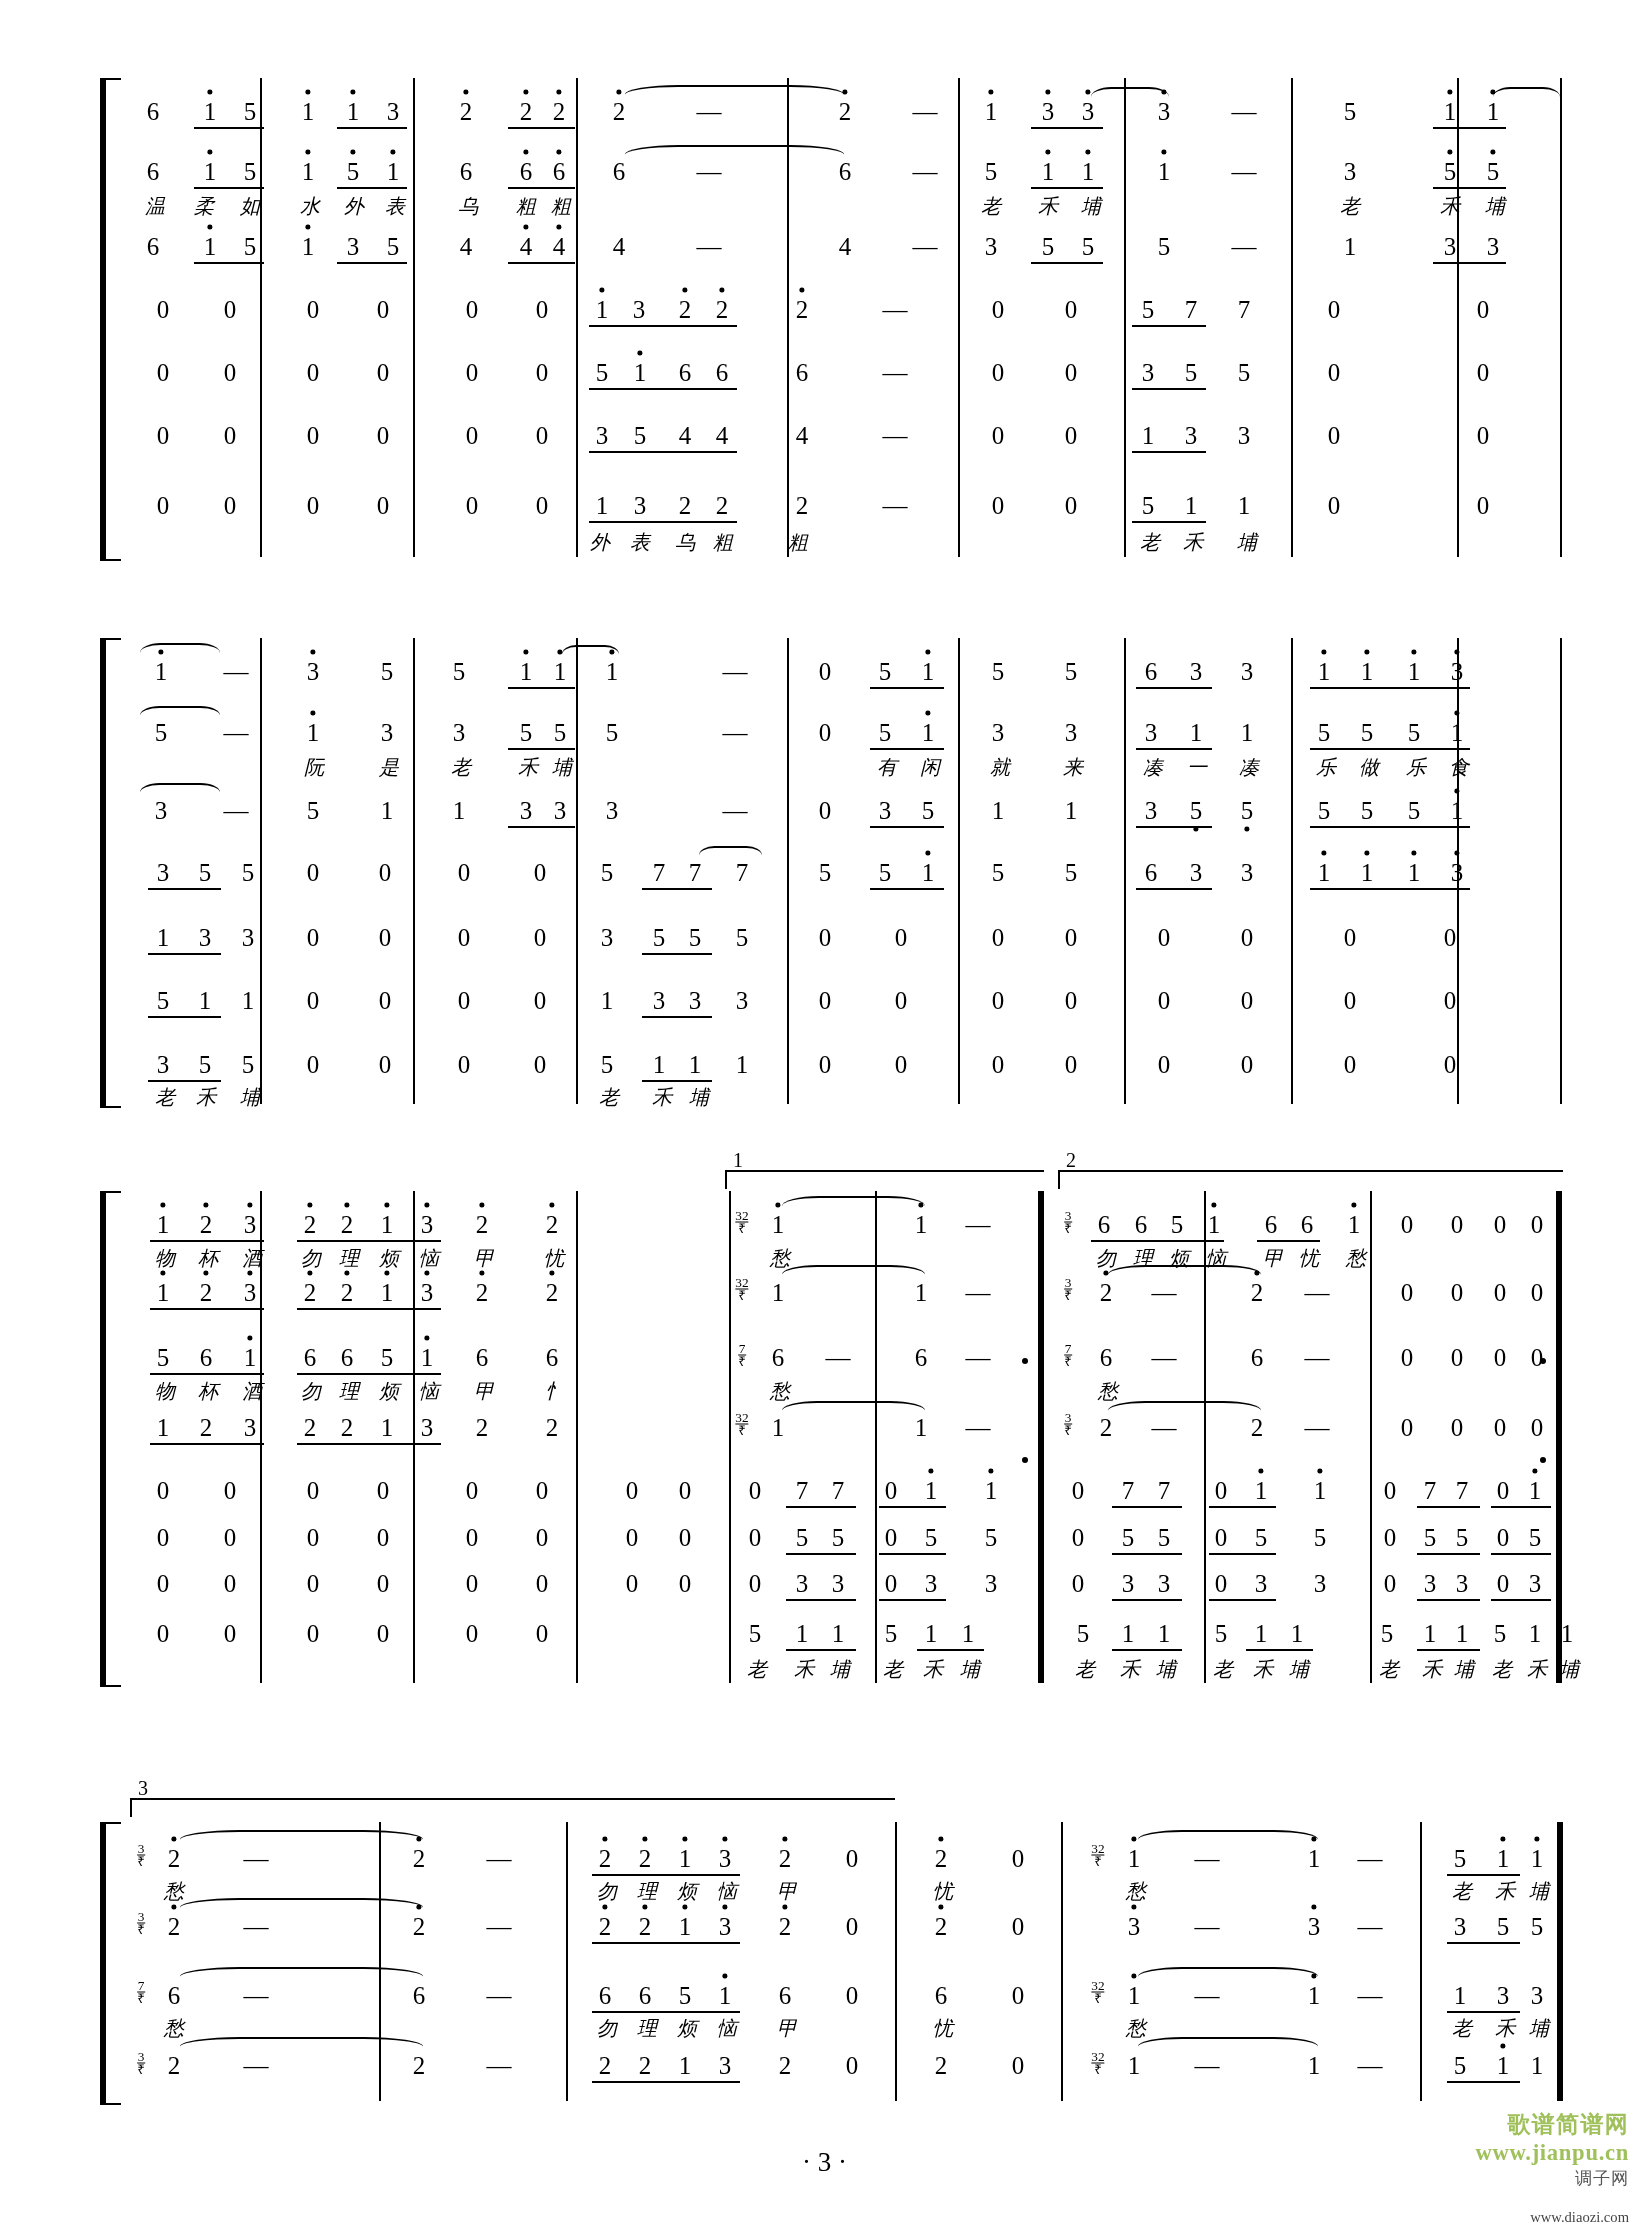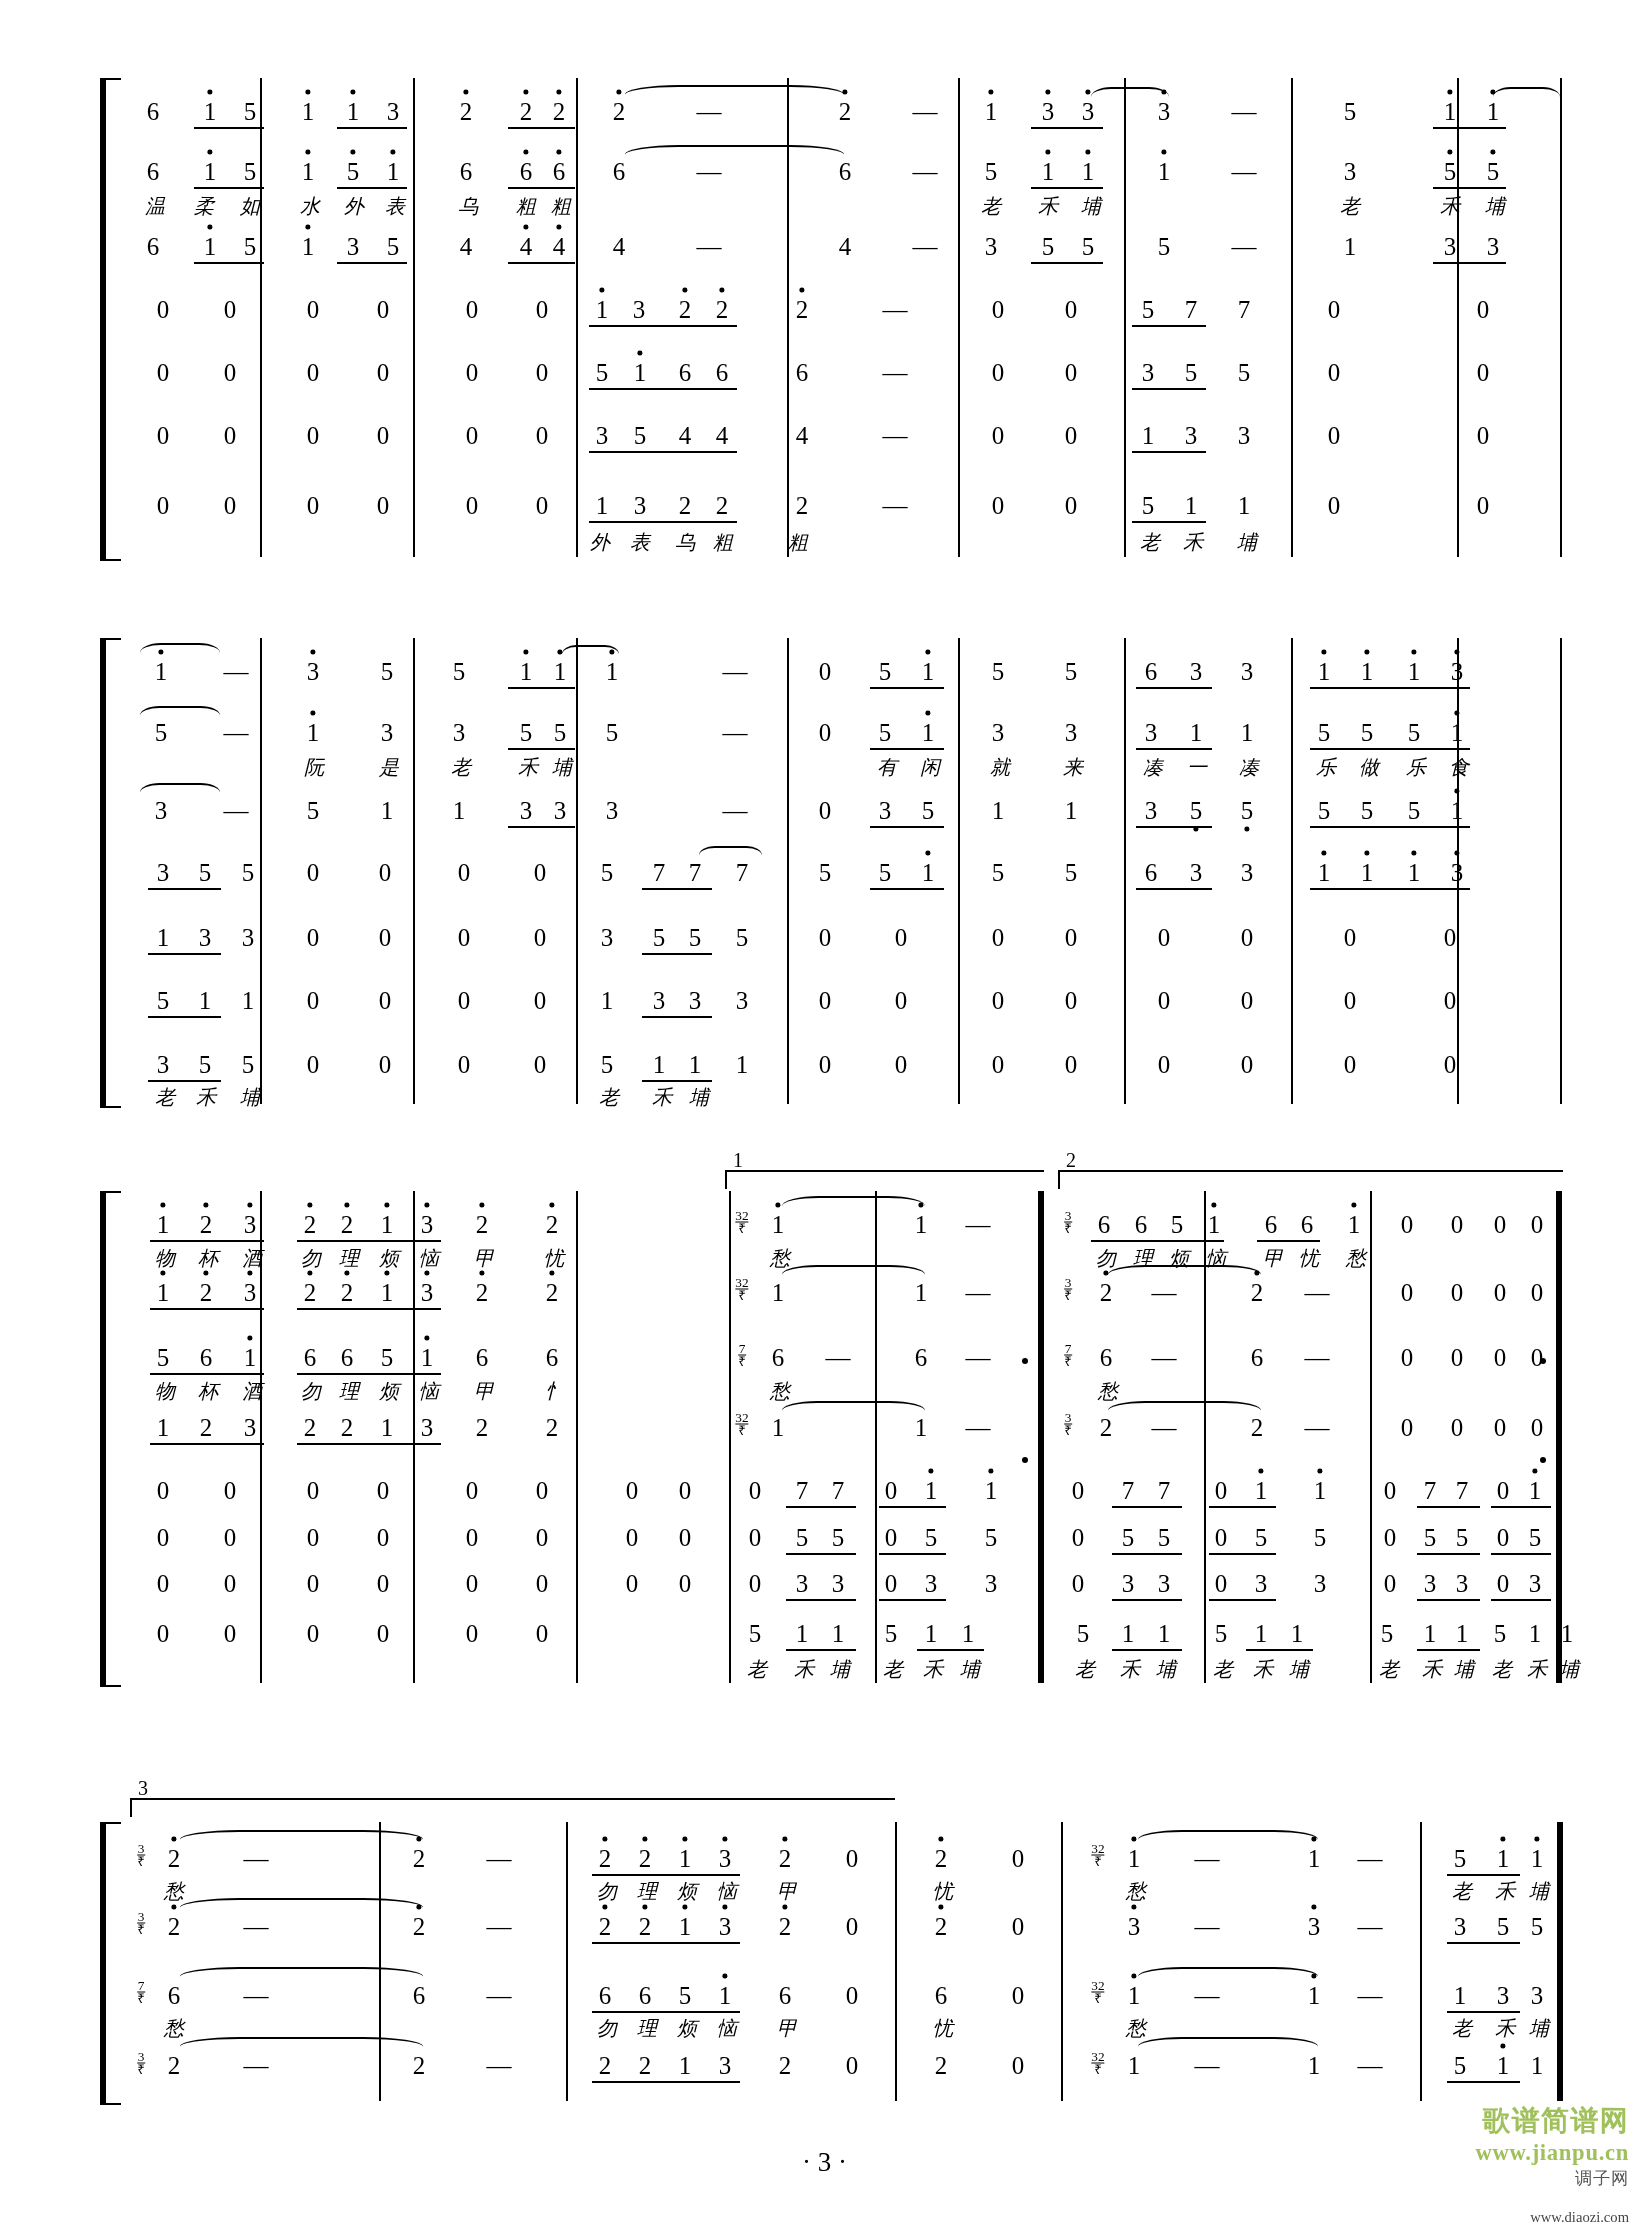--- a/index.html
+++ b/index.html
@@ -67,21 +67,21 @@
   .frac b { display:block; font-weight:normal; }
   .frac i { display:block; font-style:normal; border-top:1.3px solid #000; }
 
   
   .pageno {
     position:absolute; left:0; right:0; text-align:center;
     font-size:27px;
   }
   
   .wm { position:absolute; right:20px; bottom:49px; text-align:right; }
-  .wm .t1 { font-size:28px; font-weight:bold; color:#9fc05a; letter-spacing:1.3px; }
+  .wm .t1 { font-size:23px; font-weight:bold; color:#9fc05a; letter-spacing:1.3px; }
   .wm .t2 { font-size:22.6px; font-weight:bold; color:#9fc05a; letter-spacing:0.7px; }
   .wm .t3 { font-size:17.3px; color:#555; letter-spacing:0.7px; }
   .credit { position:absolute; right:20px; bottom:13.3px; font-size:14.6px; color:#444; }
 </style>
 </head>
 <body>
 
 <div class="page">
 
   <div class="system" style="top:78px;height:479px;">

